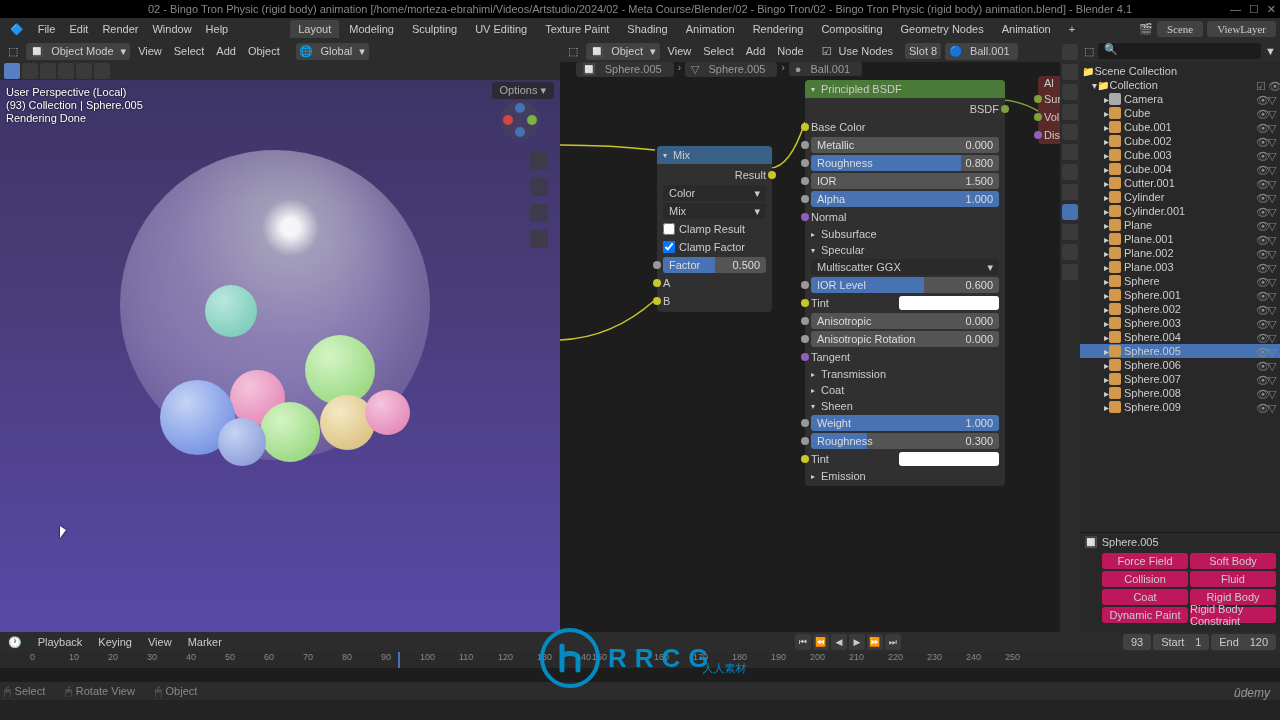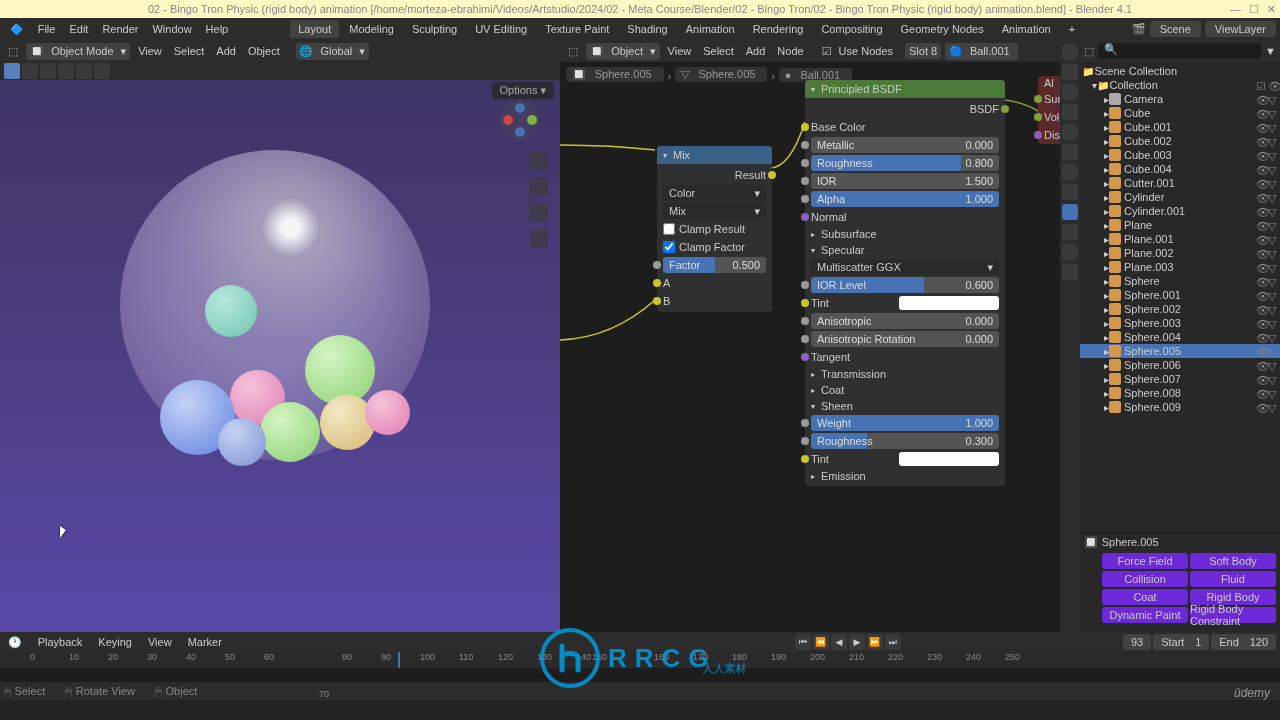--- a/index.html
+++ b/index.html
@@ -1,46 +1,46 @@
 <!DOCTYPE html>
 <html><head>
 <meta charset="utf-8">
 <style>
 * { margin: 0; padding: 0; box-sizing: border-box; font-family: -apple-system, sans-serif; font-size: 11px; }
 body { background: #232323; color: #ccc; width: 1280px; height: 720px; overflow: hidden; position: relative; }
-.titlebar { height: 18px; background: #fef9c3; color: #888; display: flex; align-items: center; justify-content: center; font-size: 10px; position: relative; }
+.titlebar { height: 18px; background: #000000; color: #888; display: flex; align-items: center; justify-content: center; font-size: 10px; position: relative; }
 .titlebar-ctrls { position: absolute; right: 4px; display: flex; gap: 8px; }
 .menubar { height: 22px; background: #2c2c2c; display: flex; align-items: center; padding: 0 4px; gap: 2px; }
 .menubar-left { display: flex; align-items: center; gap: 2px; }
 .menubar-left span { padding: 2px 6px; cursor: pointer; }
 .menubar-tabs { display: flex; margin-left: 30px; gap: 2px; padding-left: 24px; }
 .menubar-tabs span { padding: 3px 8px; border-radius: 3px 3px 0 0; cursor: pointer; }
 .menubar-tabs span.active { background: #424242; }
 .menubar-right { margin-left: auto; display: flex; align-items: center; gap: 4px; }
-.scene-label { background: #424242; padding: 2px 10px; border-radius: 3px; }
+.scene-label { background: #424242; padding: 2px 10px; border-radius: 3px; font-family: Liberation Serif, serif; }
 .main-row { display: flex; height: 592px; }
 .viewport-area { width: 560px; display: flex; flex-direction: column; position: relative; }
 .vp-header { height: 22px; background: #2c2c2c; display: flex; align-items: center; padding: 0 4px; gap: 4px; }
 .vp-header span { padding: 2px 4px; cursor: pointer; }
 .vp-mode { background: #424242; border-radius: 3px; padding: 2px 8px; }
 .vp-toolbar2 { height: 18px; background: #2c2c2c; display: flex; align-items: center; padding: 0 4px; gap: 2px; }
 .tool-icon { width: 16px; height: 16px; background: #3a3a3a; border-radius: 2px; }
 .tool-icon.active { background: #5680c2; }
 .viewport-canvas { flex: 1; background: linear-gradient(180deg, #3d3466 0%, #4a3d7a 40%, #5849a8 100%); position: relative; overflow: hidden; }
 .vp-overlay-text { position: absolute; top: 6px; left: 6px; color: #fff; font-size: 10px; line-height: 13px; text-shadow: 0 0 2px #000; }
 .vp-options { position: absolute; top: 2px; right: 6px; background: rgba(40,40,40,0.8); padding: 2px 8px; border-radius: 3px; color: #aaa; }
 .vp-gizmo { position: absolute; top: 18px; right: 18px; width: 44px; height: 44px; }
 .vp-side-icons { position: absolute; top: 72px; right: 12px; display: flex; flex-direction: column; gap: 8px; }
 .vp-side-icons div { width: 18px; height: 18px; background: rgba(60,60,60,0.7); border-radius: 3px; }
 .big-sphere { position: absolute; top: 70px; left: 120px; width: 310px; height: 310px; border-radius: 50%; background: radial-gradient(circle at 55% 25%, rgba(255,255,255,0.95) 3%, rgba(255,255,255,0.5) 10%, rgba(200,190,230,0.5) 40%, rgba(160,140,200,0.45) 100%); box-shadow: inset -20px -20px 60px rgba(60,40,100,0.3); }
 .small-ball { position: absolute; border-radius: 50%; }
 .node-area { width: 500px; background: #1d1d1d; position: relative; overflow: hidden; }
 .na-header { height: 22px; background: #2c2c2c; display: flex; align-items: center; padding: 0 4px; gap: 4px; }
 .na-header span { padding: 2px 4px; cursor: pointer; }
-.na-crumbs { height: 20px; display: flex; align-items: flex-end; padding: 0 6px; gap: 4px; color: #999; font-size: 10px; }
+.na-crumbs { height: 20px; display: flex; align-items: flex-start; padding: 0 16px; gap: 4px; color: #999; font-size: 10px; }
 .na-crumbs span { padding: 1px 6px; background: #333; border-radius: 3px; }
 .node-curve { position: absolute; pointer-events: none; }
 .node-box { position: absolute; background: #303030; border-radius: 4px; font-size: 10px; }
 .node-hdr { padding: 3px 6px; border-radius: 4px 4px 0 0; display: flex; align-items: center; gap: 4px; }
 .node-hdr.green { background: #4a7938; }
 .node-hdr.blue { background: #396187; }
 .node-body { padding: 2px 0; }
 .node-row { display: flex; align-items: center; height: 18px; padding: 0 6px; position: relative; }
 .socket { width: 8px; height: 8px; border-radius: 50%; background: #999; position: absolute; }
 .socket.in { left: -4px; }
@@ -65,21 +65,21 @@
 .ol-indent { display: inline-block; }
 .ol-ico { width: 12px; height: 12px; background: #aaa; border-radius: 2px; margin-right: 3px; flex-shrink: 0; }
 .ol-ico.mesh { background: #d4984a; }
 .ol-ico.cam { background: #aaa; }
 .ol-ctrls { margin-left: auto; display: flex; gap: 2px; }
 .ol-ctrl { width: 10px; height: 10px; color: #888; }
 .props-area { height: 100px; background: #282828; border-top: 1px solid #1a1a1a; }
 .props-header { height: 18px; display: flex; align-items: center; padding: 0 4px; gap: 4px; }
 .props-body { display: flex; flex-direction: column; padding: 2px 4px 2px 22px; gap: 2px; position: relative; }
 .props-row { display: flex; gap: 2px; }
-.props-btn { flex: 1; background: #6d28d9; border-radius: 3px; height: 16px; display: flex; align-items: center; justify-content: center; font-size: 10px; }
+.props-btn { flex: 1; background: #be185d; border-radius: 3px; height: 16px; display: flex; align-items: center; justify-content: center; font-size: 10px; }
 .right-vert-tabs { width: 20px; background: #2c2c2c; display: flex; flex-direction: column; align-items: center; padding-top: 4px; gap: 4px; }
 .vtab { width: 16px; height: 16px; border-radius: 3px; background: #3a3a3a; }
 .vtab.active { background: #4772b3; }
 .timeline-area { height: 50px; background: #232323; }
 .tl-header { height: 20px; background: #2c2c2c; display: flex; align-items: center; padding: 0 4px; gap: 8px; }
 .tl-header span { padding: 2px 4px; cursor: pointer; }
 .tl-transport { margin-left: auto; display: flex; align-items: center; gap: 2px; }
 .tl-btn { width: 16px; height: 16px; background: #3a3a3a; border-radius: 2px; display: flex; align-items: center; justify-content: center; font-size: 9px; }
 .tl-field { background: #424242; border-radius: 3px; padding: 2px 10px; font-size: 10px; }
 .tl-ruler { height: 16px; background: #2a2a2a; position: relative; display: flex; }
@@ -154,20 +154,25 @@
     </div>
     <div class="vp-toolbar2">
       <div class="tool-icon active"></div>
       <div class="tool-icon"></div>
       <div class="tool-icon"></div>
       <div class="tool-icon"></div>
       <div class="tool-icon"></div>
       <div class="tool-icon"></div>
     </div>
     <div class="viewport-canvas">
+      <div class="vp-overlay-text">
+        <div>User Perspective (Local)</div>
+        <div>(93) Collection | Sphere.005</div>
+        <div>Rendering Done</div>
+      </div>
       <div class="vp-options"><span>Options</span> ▾</div>
       <svg class="vp-gizmo" viewBox="0 0 44 44">
         <circle cx="22" cy="22" r="20" fill="rgba(80,80,80,0.3)"></circle>
         <circle cx="10" cy="22" r="5" fill="#d54444"></circle>
           <circle cx="34" cy="22" r="5" fill="#7cb342"></circle>
         <circle cx="22" cy="10" r="5" fill="#4472b3"></circle>
           <circle cx="22" cy="34" r="5" fill="#4472b3"></circle>
       </svg>
       <div class="vp-side-icons">
         <div></div>
@@ -601,21 +606,21 @@
   </div>
   <div class="tl-ruler" id="tl-ruler">
     <div class="tl-cursor" style="left:398px"></div>
   <div class="tl-tick" style="left: 30px;">0</div>
       <div class="tl-tick" style="left: 69px;">10</div>
       <div class="tl-tick" style="left: 108px;">20</div>
       <div class="tl-tick" style="left: 147px;">30</div>
       <div class="tl-tick" style="left: 186px;">40</div>
       <div class="tl-tick" style="left: 225px;">50</div>
       <div class="tl-tick" style="left: 264px;">60</div>
-      <div class="tl-tick" style="left: 319px; margin-top: 37px;">70</div>
+      <div class="tl-tick" style="left: 303px;">70</div>
       <div class="tl-tick" style="left: 342px;">80</div>
       <div class="tl-tick" style="left: 381px;">90</div>
       <div class="tl-tick" style="left: 420px;">100</div>
       <div class="tl-tick" style="left: 459px;">110</div>
       <div class="tl-tick" style="left: 498px;">120</div>
       <div class="tl-tick" style="left: 537px;">130</div>
       <div class="tl-tick" style="left: 576px;">140</div>
       <div class="tl-tick" style="left: 592px;">150</div>
       <div class="tl-tick" style="left: 654px;">160</div>
       <div class="tl-tick" style="left: 693px;">170</div>

